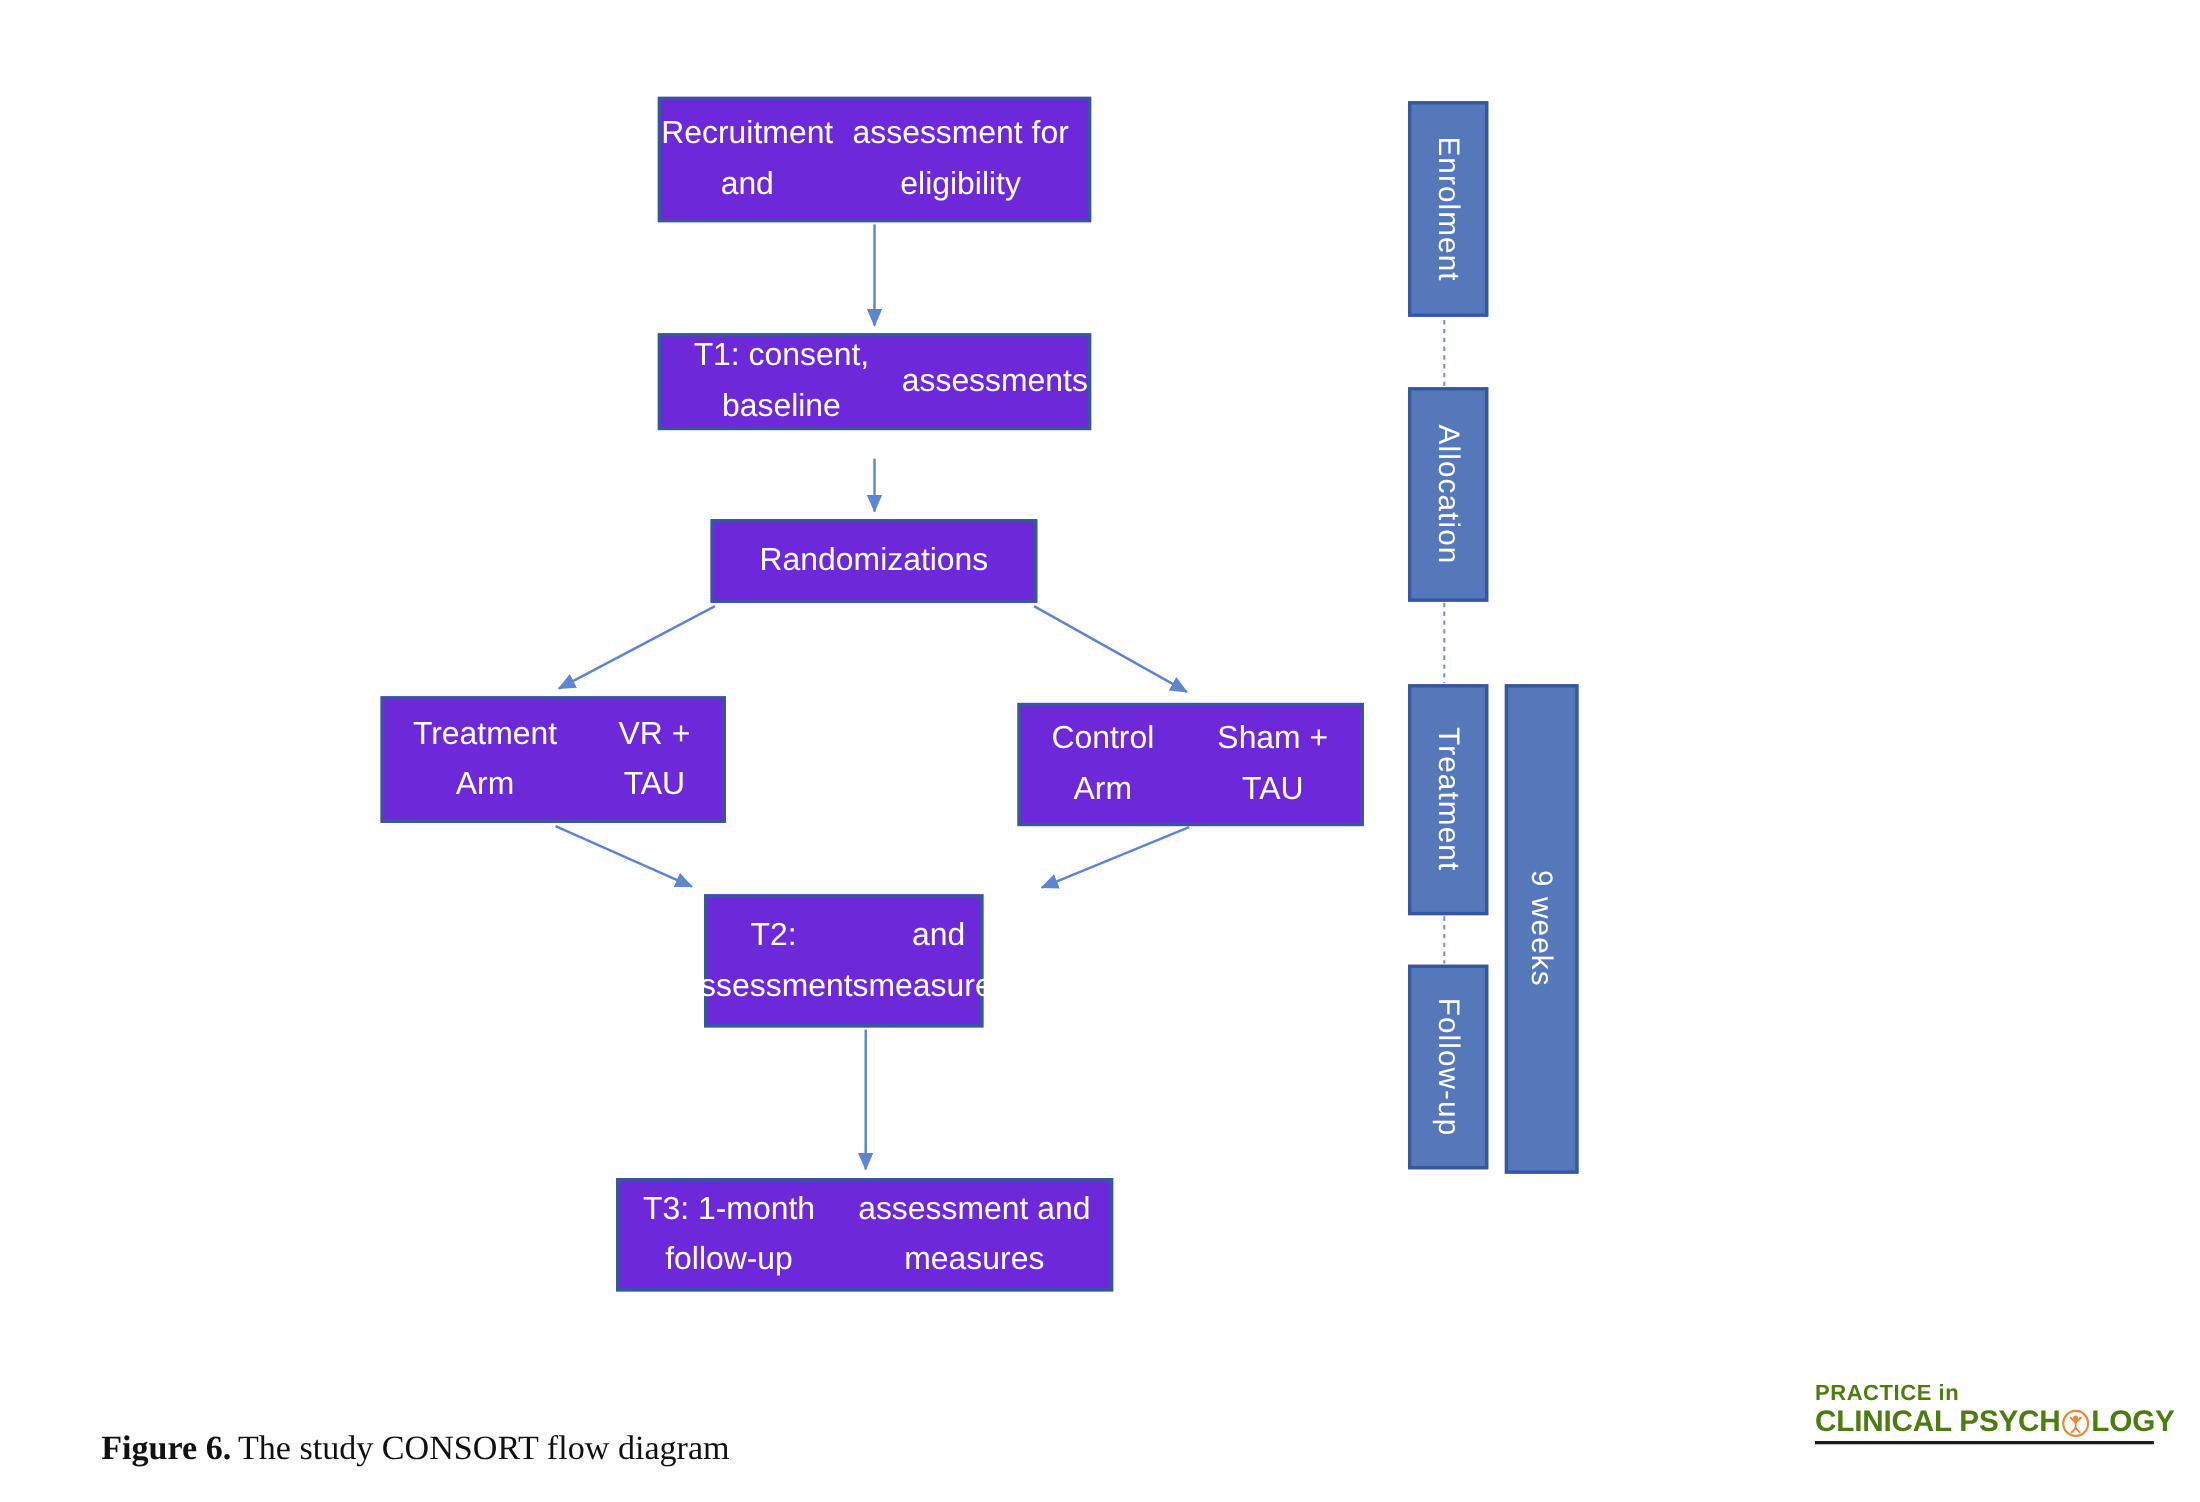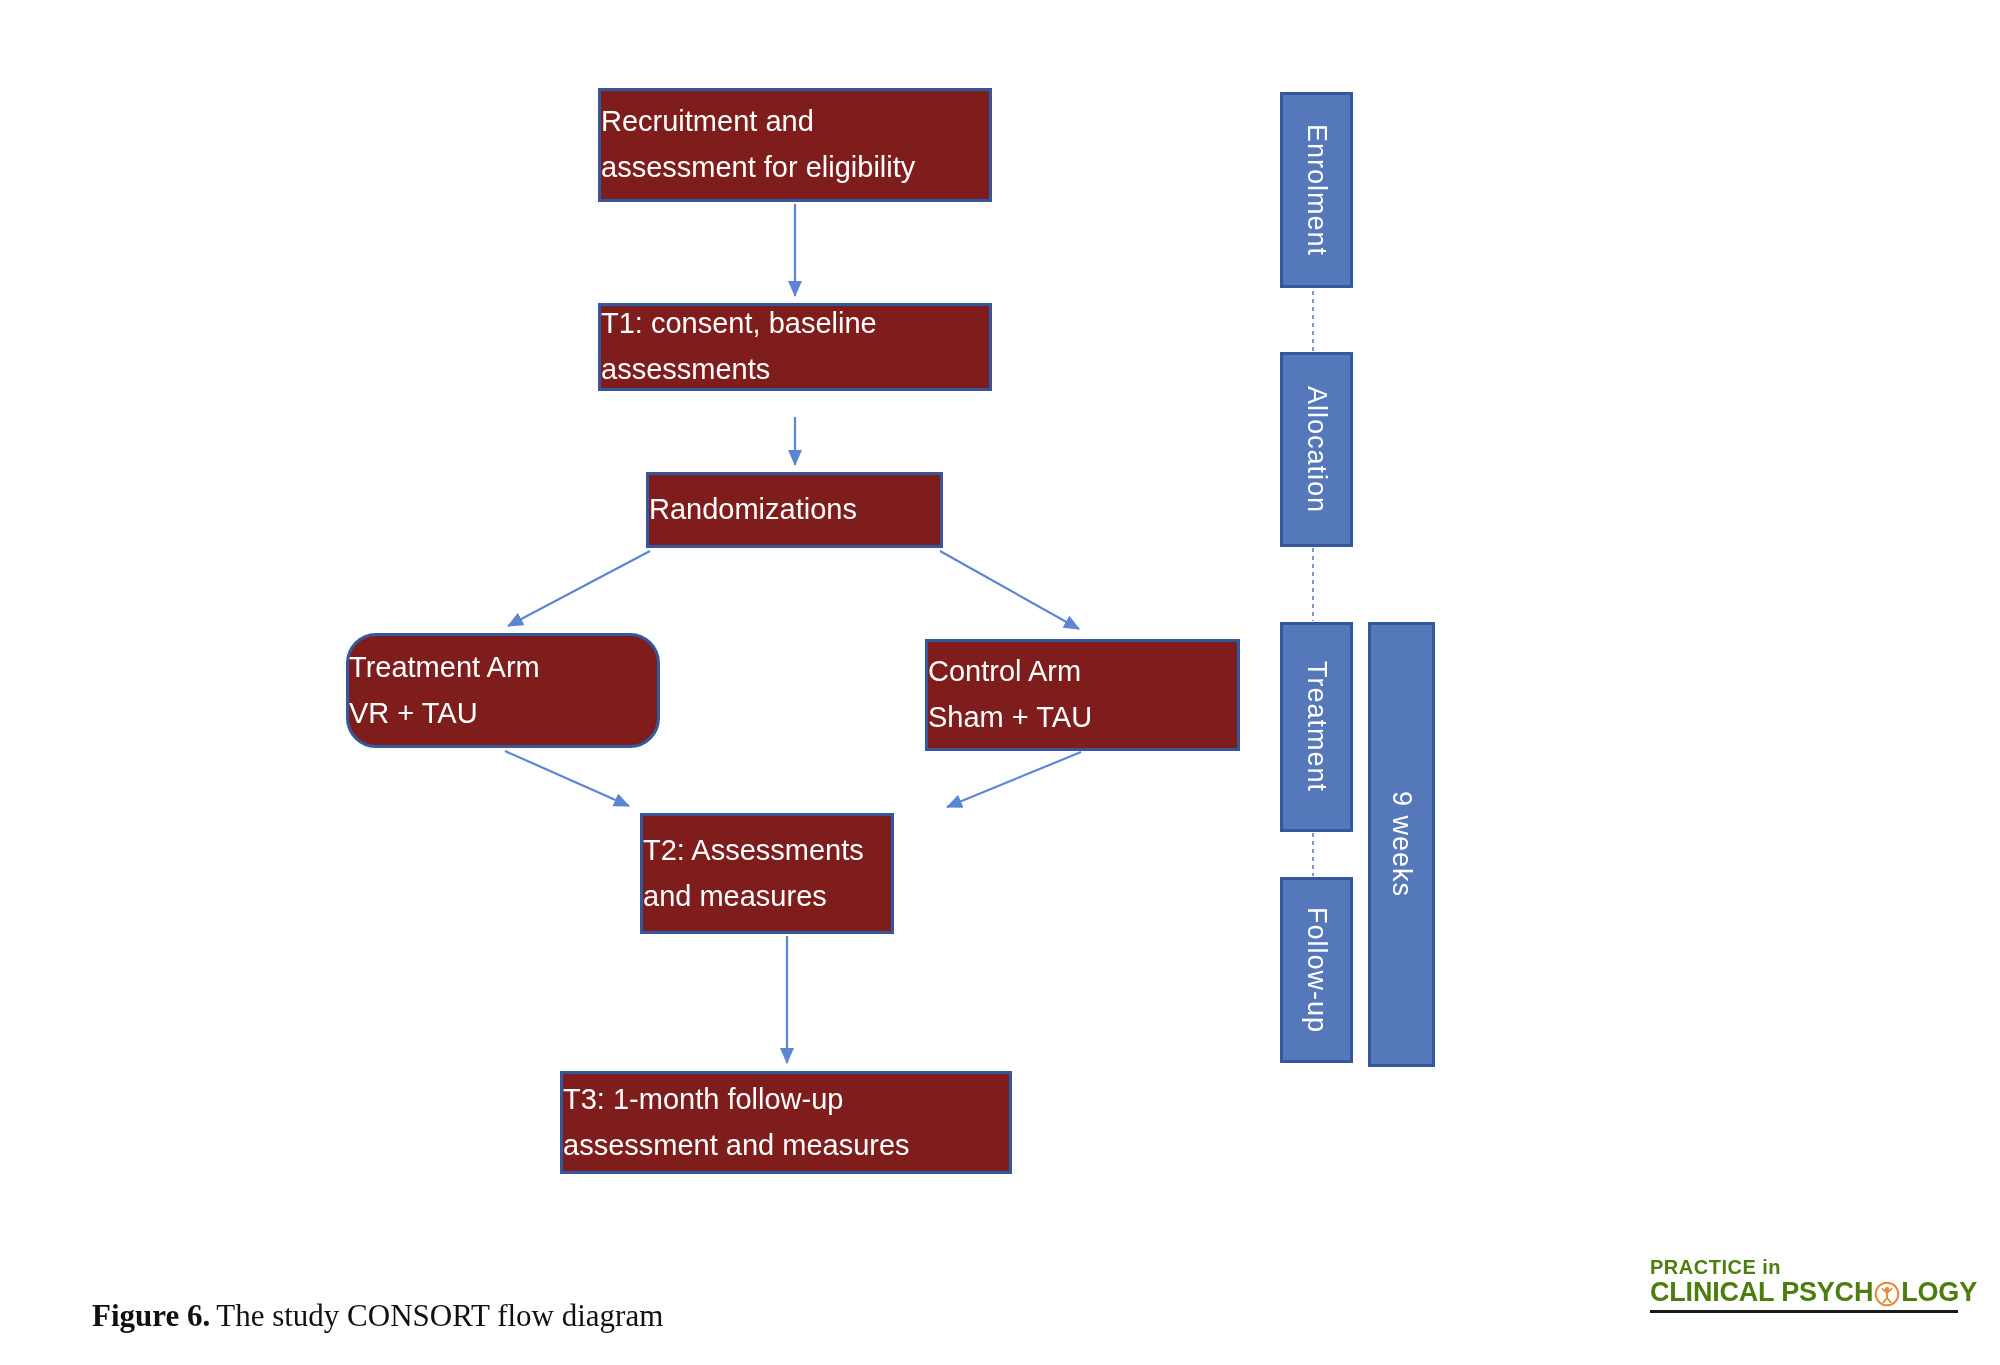--- a/index.html
+++ b/index.html
@@ -4,23 +4,23 @@
 <style>
   html,body{margin:0;padding:0;background:#ffffff;}
   .page{
     position:relative;width:2000px;height:1365px;background:#ffffff;overflow:hidden;
     font-family:"Liberation Sans",sans-serif;
   }
   .connectors{position:absolute;left:0;top:0;width:2000px;height:1365px;pointer-events:none;}
 
   .flow-box{
     position:absolute;box-sizing:border-box;
-    background:#7f1d1d;border:3px solid #35589D;
-    color:#ffffff;display:flex;flex-direction:column;
-    align-items:flex-start;justify-content:center;text-align:center;
+    background:#6d28d9;border:3px solid #35589D;
+    color:#ffffff;display:flex;flex-direction:row;
+    align-items:center;justify-content:center;text-align:center;
     font-size:29px;line-height:1.58;
   }
   .side-bar{
     position:absolute;box-sizing:border-box;
     background:#5578BB;border:3px solid #35589D;
     color:#ffffff;display:flex;align-items:center;justify-content:center;
     font-size:27px;letter-spacing:1px;
   }
   .vtext{writing-mode:vertical-rl;white-space:nowrap;}
 
@@ -70,21 +70,21 @@
 
   <div class="flow-box" style="left:598px;top:303px;width:394px;height:88px;">
     <span>T1: consent, baseline</span>
     <span>assessments</span>
   </div>
 
   <div class="flow-box" style="left:646px;top:472px;width:297px;height:76px;">
     <span>Randomizations</span>
   </div>
 
-  <div class="flow-box" style="left:346px;top:633px;width:314px;height:115px;border-radius:30px;">
+  <div class="flow-box" style="left:346px;top:633px;width:314px;height:115px;">
     <span>Treatment Arm</span>
     <span>VR + TAU</span>
   </div>
 
   <div class="flow-box" style="left:925px;top:639px;width:315px;height:112px;">
     <span>Control Arm</span>
     <span>Sham + TAU</span>
   </div>
 
   <div class="flow-box" style="left:640px;top:813px;width:254px;height:121px;">

